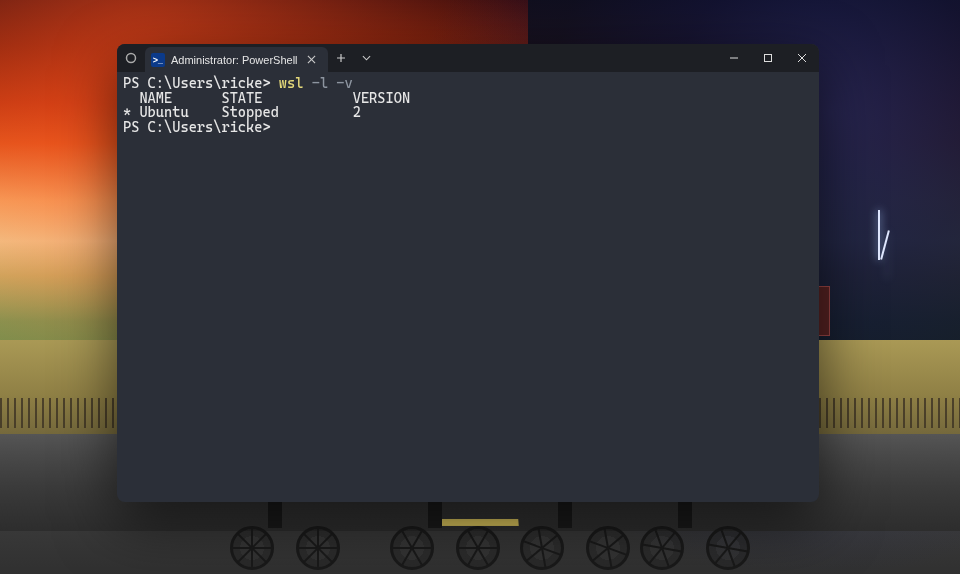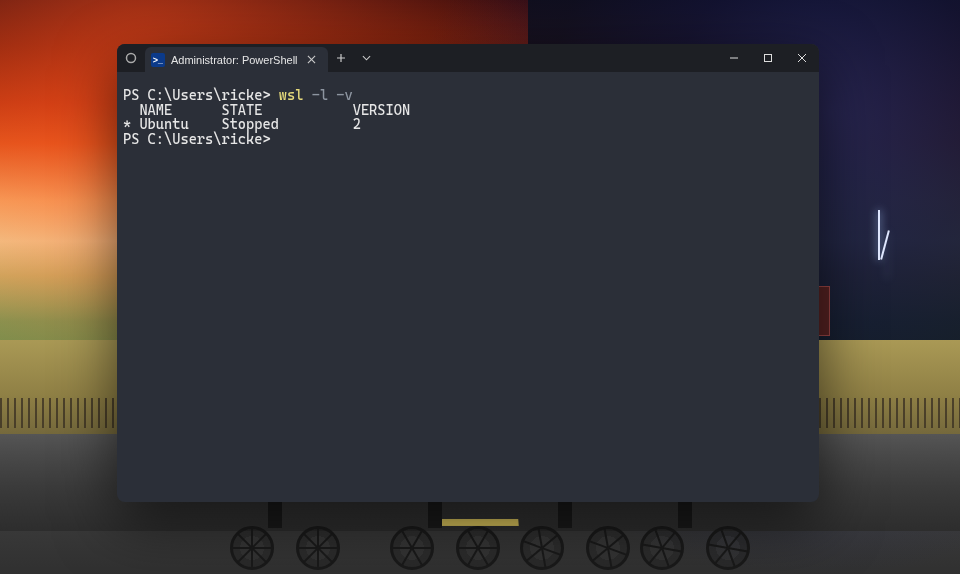--- a/index.html
+++ b/index.html
@@ -142,21 +142,21 @@
     .titlebar-gap{flex:1;}
     .win-controls{display:flex;}
     .win-btn{
       width:34px;display:flex;align-items:center;justify-content:center;
       color:#ddd;
     }
     .win-btn svg{width:10px;height:10px;stroke:#ddd;fill:none;stroke-width:1;}
 
     .terminal-body {
       flex:1;
-      padding:16px 6px;
+      padding:4px 6px;
       font-family: 'Cascadia Mono','Consolas',monospace;
       font-size:14px;
       line-height:1.05;
       color:#e6e6e6;
       white-space:pre;
     }
     .c-white{color:#e6e6e6;}
     .c-yellow{color:#e5d97b;}
     .c-gray{color:#8d95a0;}
     .cursor{

